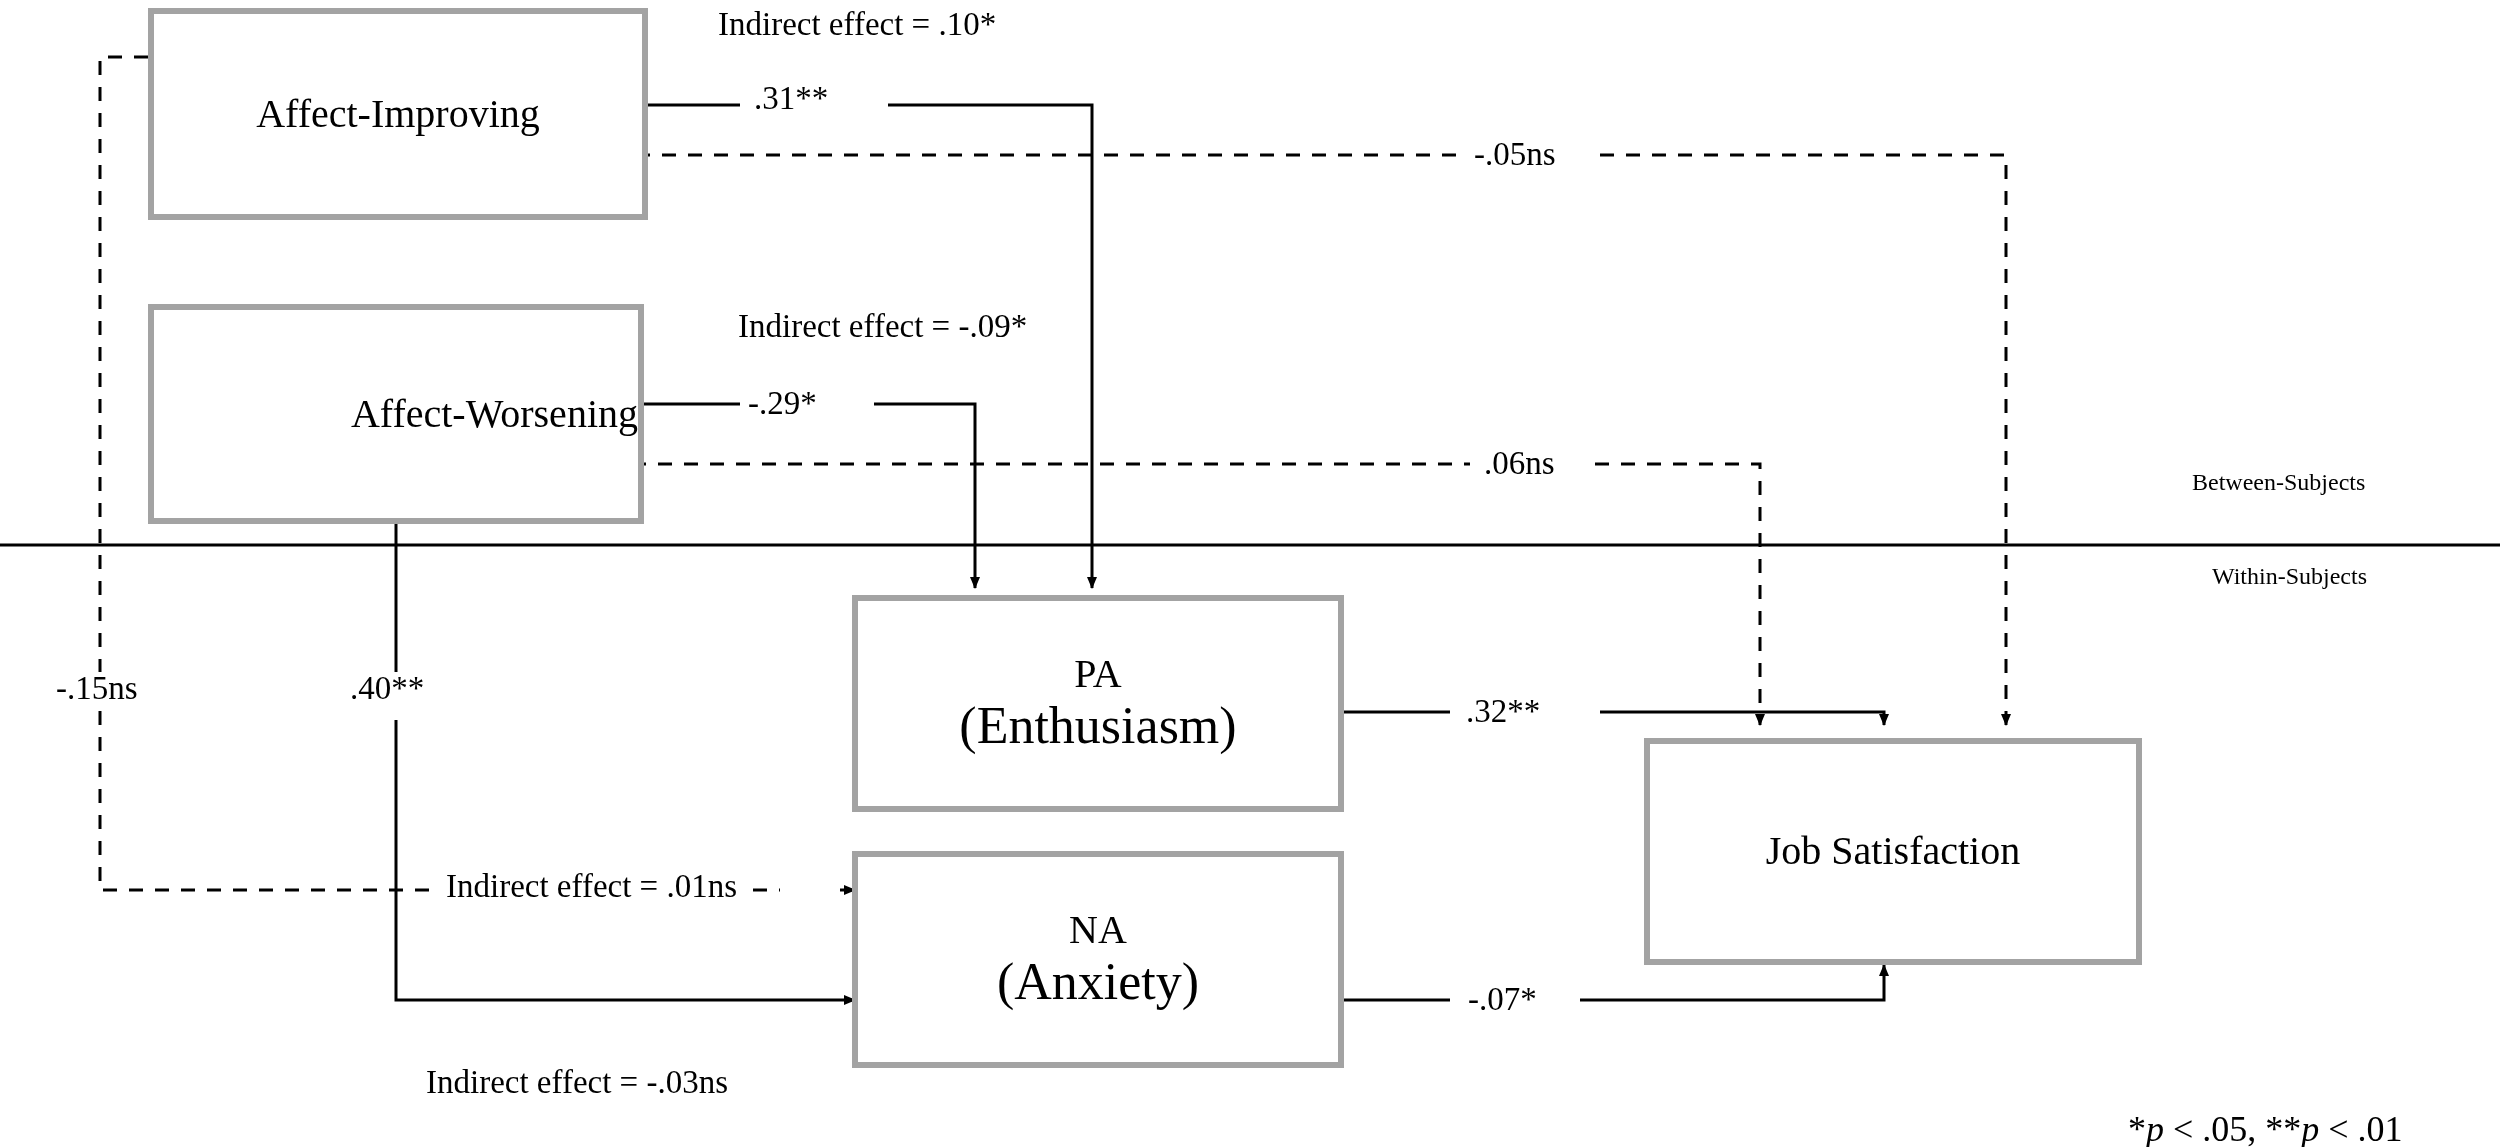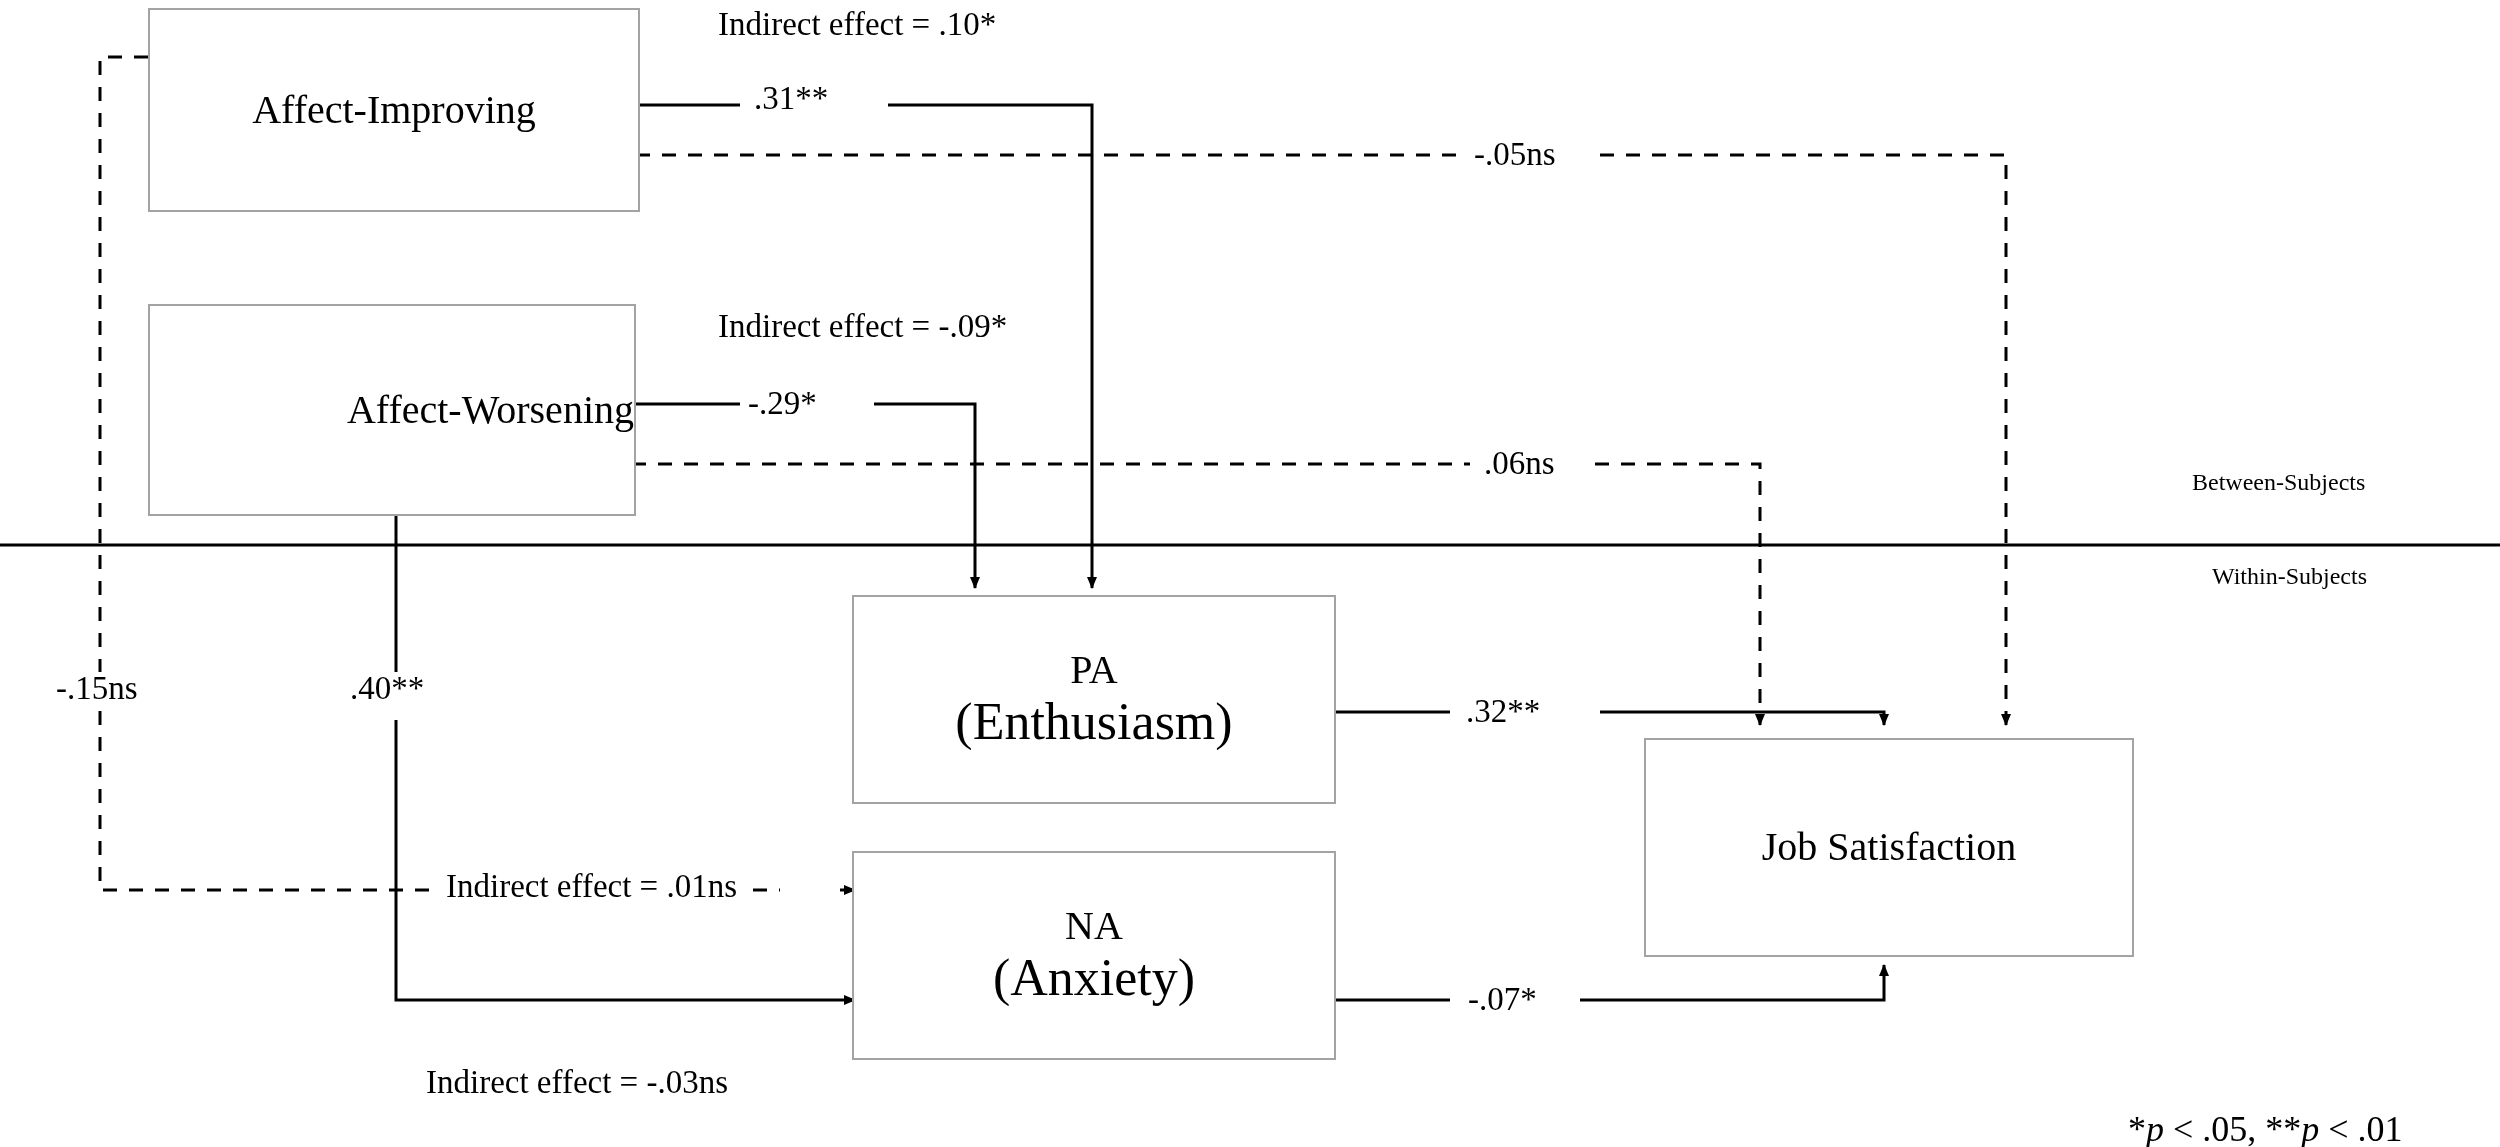--- a/index.html
+++ b/index.html
@@ -18,21 +18,21 @@
   }
   #diagram-svg {
     position: absolute;
     left: 0;
     top: 0;
     width: 2500px;
     height: 1147px;
   }
   .node-box {
     position: absolute;
-    border: 2px solid #a3a3a3;
+    border: 6px solid #a3a3a3;
     background: #ffffff;
     display: flex;
     align-items: center;
     justify-content: center;
     flex-direction: column;
     text-align: center;
     line-height: 1.12;
   }
   .node-label {
     font-size: 40px;
@@ -129,21 +129,21 @@
   <div class="node-box" style="left:1644px; top:738px; width:486px; height:215px;">
     <div class="node-label">Job Satisfaction</div>
   </div>
 
   <div class="edge-label" style="left:712px; top:8px;">Indirect effect = .10*</div>
 
   <div class="edge-label" style="left:748px; top:82px;">.31**</div>
 
   <div class="edge-label" style="left:1468px; top:138px;">-.05ns</div>
 
-  <div class="edge-label" style="left:712px; top:310px;">Indirect effect = -.09*</div>
+  <div class="edge-label" style="left:732px; top:310px;">Indirect effect = -.09*</div>
 
   <div class="edge-label" style="left:742px; top:387px;">-.29*</div>
 
   <div class="edge-label" style="left:1478px; top:447px;">.06ns</div>
 
   <div class="edge-label" style="left:50px; top:672px;">-.15ns</div>
 
   <div class="edge-label" style="left:344px; top:672px;">.40**</div>
 
   <div class="edge-label" style="left:440px; top:870px;">Indirect effect = .01ns</div>

